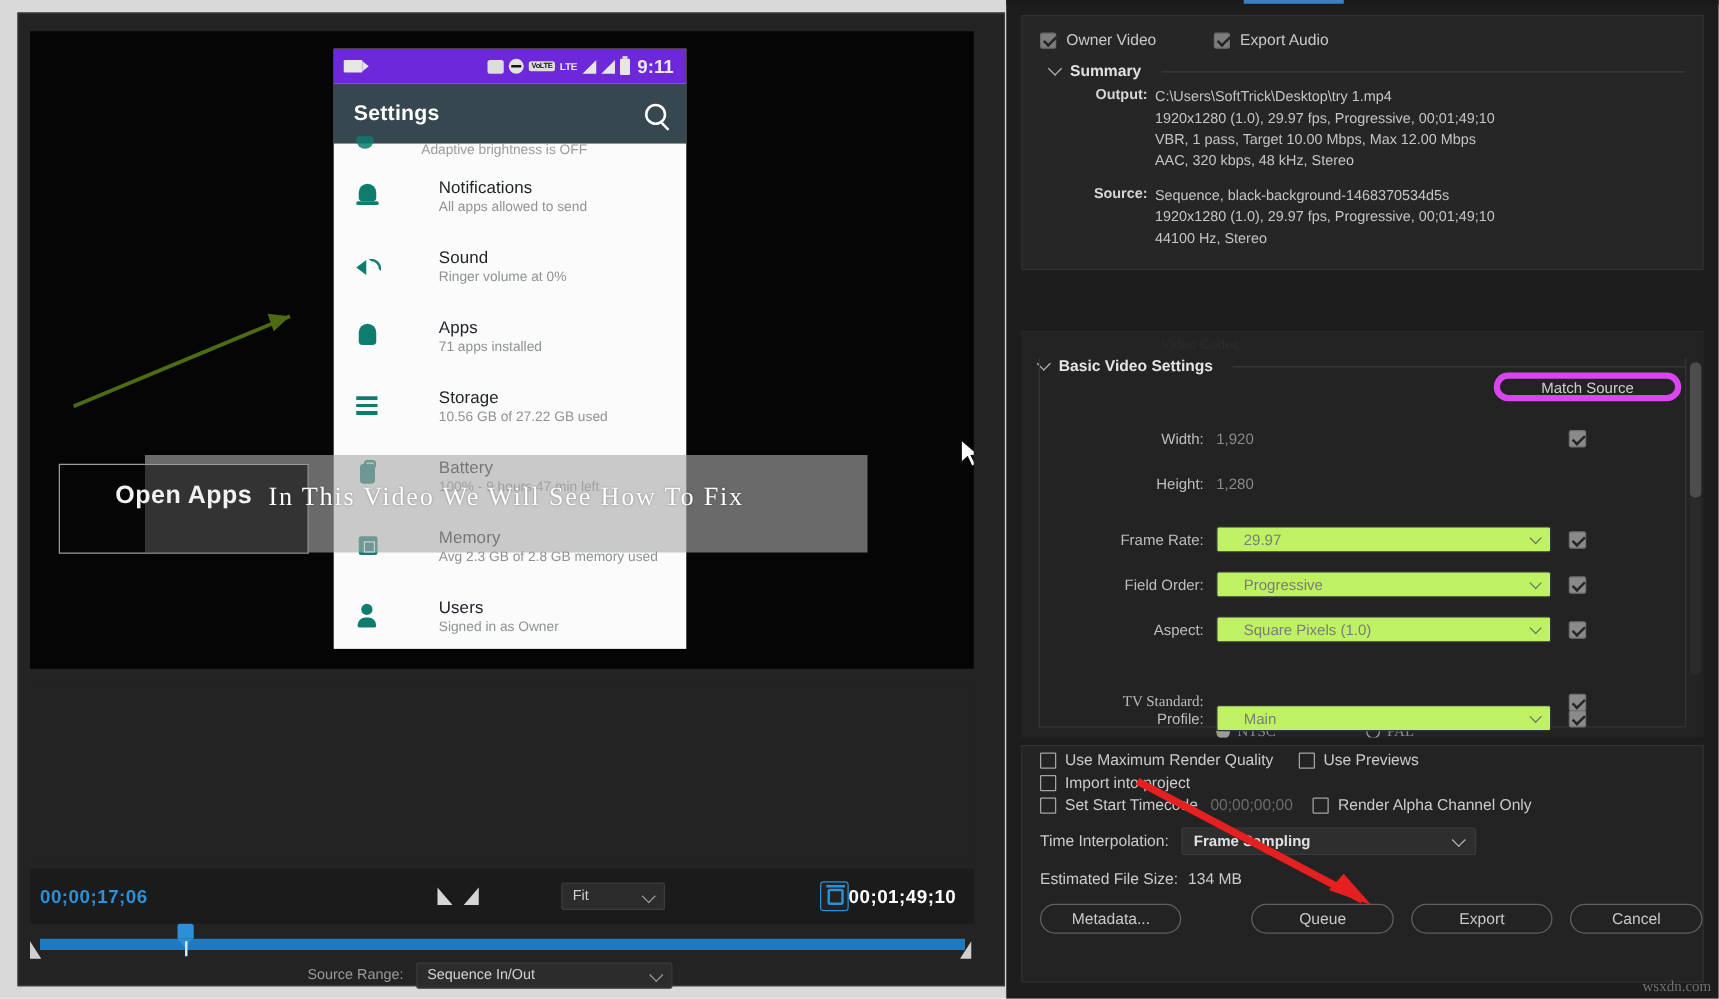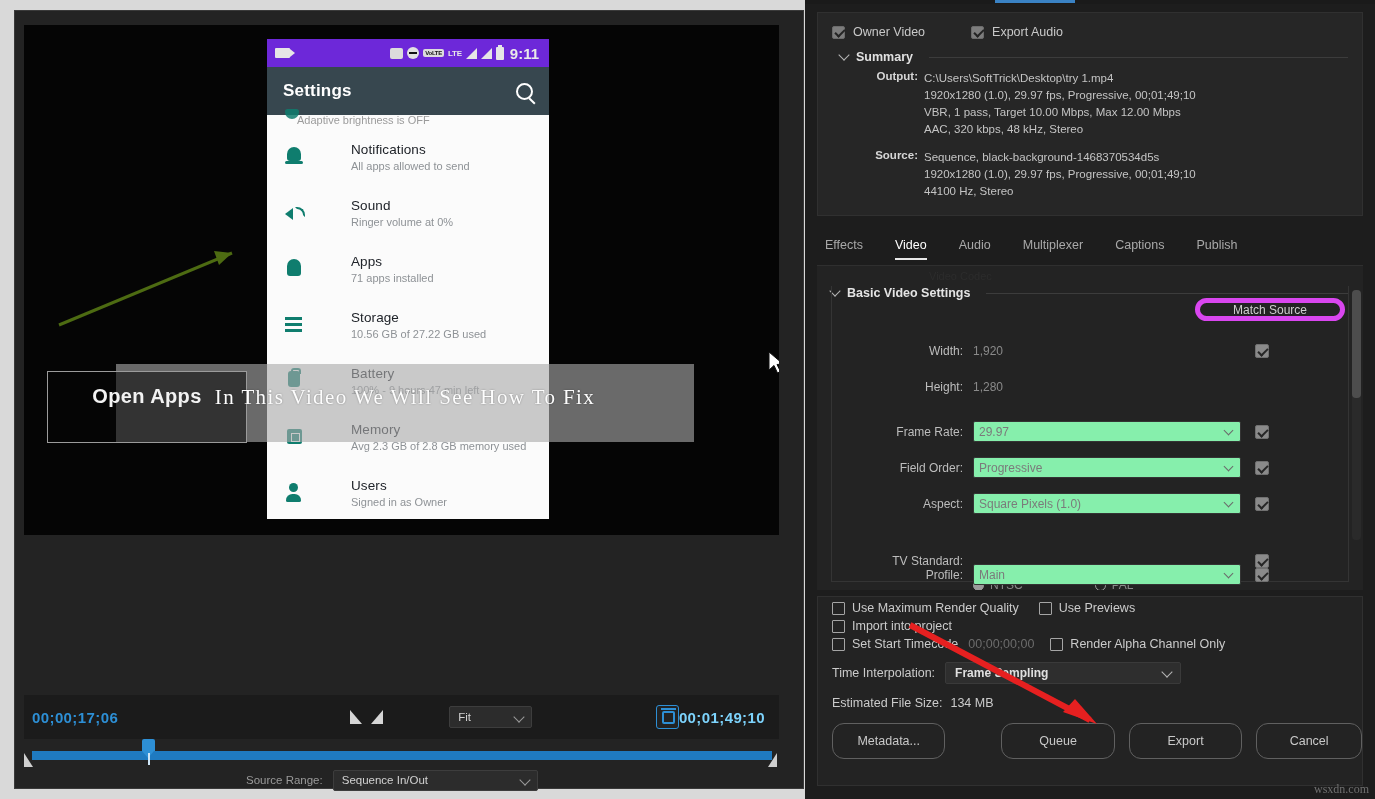--- a/index.html
+++ b/index.html
@@ -65,21 +65,21 @@
   .search-glyph {
     margin-left:auto; width:17px;height:17px;border:2px solid #fff;border-radius:50%;
     position:relative;
   }
   .search-glyph:after{content:"";position:absolute;right:-5px;bottom:-4px;width:8px;height:2px;
     background:#fff;transform:rotate(45deg);}
 
   .phone-list { background:#fbfbfb; height: 404px; position: relative; }
   .sett-partial {
     height: 18px; position:relative; color:#8b8b8b; font-size:11px;
-    padding-left: 30px; line-height: 10px; opacity:.85;
+    padding-left: 70px; line-height: 10px; opacity:.85;
   }
   .sett-partial .ico-part{
     position:absolute;left:18px;top:-6px;width:14px;height:10px;
     background:#0f7d6e; border-radius:3px 3px 8px 8px;
   }
   .row {
     position:relative; height:56px; padding-left:84px; padding-top:9px;
   }
   .row .ico { position:absolute; left:18px; top:14px; width:18px; height:20px; }
   .row .t { font-size:13.5px; color:#20242a; font-weight:500; letter-spacing:.1px;}
@@ -137,21 +137,21 @@
   
   .mon-bar {
     position:absolute; left:9px; top:534px; width:755px; height:145px;
     background:#232323;
   }
   .mon-toolbar {
     position:absolute; left:9px; top:684px; width:755px; height:44px;
     display:flex; align-items:center; background:#1b1b1b;
   }
   .tc-left { color:#2d8fd5; font-size:15px; font-weight:bold; letter-spacing:.4px; padding-left:8px;}
-  .tc-right { color:#7dd3fc; font-size:15px; font-weight:bold; letter-spacing:.4px;
+  .tc-right { color:#ffffff; font-size:15px; font-weight:bold; letter-spacing:.4px;
     margin-left:auto; padding-right:14px;}
   .inout-marks { display:flex; gap:9px; margin-left:232px; }
   .mark-in { width:0;height:0;border-style:solid;border-width:14px 0 0 12px;
     border-color:transparent transparent transparent #d6d6d6;}
   .mark-out { width:0;height:0;border-style:solid;border-width:0 0 14px 12px;
     border-color:transparent transparent #d6d6d6 transparent;}
   .fit-select {
     margin-left:66px; width:88px; height:22px; background:#2c2c2c; border:1px solid #3d3d3d;
     border-radius:2px; color:#d2d2d2; font-size:11.5px; display:flex; align-items:center;
     padding: 0 8px; position:relative;
@@ -246,22 +246,22 @@
     border:1px solid #343434; border-top:none;
   }
   .match-src {
     position:absolute; right:18px; top:32px; width:150px; height:23px;
     border:5px solid #d946ef; border-radius:12px; color:#cfcfcf;
     font-size:12px; display:flex; align-items:center; justify-content:center;
   }
   .field-row { position:absolute; display:flex; align-items:center; width:100%; }
   .f-label { width:156px; text-align:right; font-size:12px; color:#bdbdbd; padding-right:10px; flex:none;}
   .f-input {
-    width:268px; height:21px; background:#86efac; border:1px solid #343434; border-radius:2px;
-    font-size:12px; color:#7b7b7b; display:flex; align-items:center; padding:0 5px; position:relative;
+    width:268px; height:21px; background:#bef264; border:1px solid #343434; border-radius:2px;
+    font-size:12px; color:#7b7b7b; display:flex; align-items:center; padding:0 21px; position:relative;
   }
   .f-input .chev { position:absolute; right:8px; top:5px; border-color:#6a6a6a; width:7px;height:7px;}
   .f-plain { font-size:12px; color:#8a8a8a; width:268px; }
   .f-cb { margin-left:14px; width:14px;height:14px;border:1px solid #707070;background:#8a8a8a;
      border-radius:2px; position:relative; flex:none;}
   .f-cb:after{content:"";position:absolute;left:4px;top:1px;width:4px;height:8px;
     border:solid #262626;border-width:0 2px 2px 0;transform:rotate(45deg);}
   .radio { width:11px;height:11px;border-radius:50%;border:1.5px solid #9b9b9b; flex:none;}
   .radio.sel { background:#9b9b9b; }
   .radio-label { font-size:12px; color:#8a8a8a; margin-left:6px; }
@@ -283,21 +283,21 @@
   .bc-label { font-size:12.5px; color:#cbcbcb; }
   .bc-dim { font-size:12.5px; color:#6c6c6c; margin-left:10px; }
   .ti-select {
     margin-left:10px; width:236px; height:22px; background:#2e2e2e; border:1px solid #3a3a3a;
     border-radius:2px; color:#e0e0e0; font-size:12px; font-weight:bold;
     display:flex; align-items:center; padding:0 9px; position:relative;
   }
   .ti-select .chev { position:absolute; right:9px; top:5px; border-color:#b5b5b5; }
   .btn-row { display:flex; align-items:center; padding-left:14px; margin-top:13px; gap:0; }
   .btn {
-    height:36px; border:1px solid #606060; border-radius:12px; color:#c9c9c9;
+    height:24px; border:1px solid #606060; border-radius:12px; color:#c9c9c9;
     font-size:12.5px; display:flex; align-items:center; justify-content:center;
   }
   .btn-meta { width:118px; }
   .btn-queue { width:118px; margin-left:56px; }
   .btn-export { width:118px; margin-left:14px; }
   .btn-cancel { width:110px; margin-left:14px; }
 
   
   .red-arrow { position:absolute; left:905px; top:620px; pointer-events:none; }
   .wsxdn { position:absolute; right:6px; bottom:2px; font-size:12px; color:#6f6f6f;
@@ -471,28 +471,20 @@
       <div class="kv" style="margin-top:11px;">
         <div class="k">Source:</div>
         <div class="v">
           <div>Sequence, black-background-1468370534d5s</div>
           <div>1920x1280 (1.0), 29.97 fps, Progressive, 00;01;49;10</div>
           <div>44100 Hz, Stereo</div>
         </div>
       </div>
     </div>
 
-    <div class="tabs">
-      <div class="tab">Effects</div>
-      <div class="tab active">Video</div>
-      <div class="tab">Audio</div>
-      <div class="tab">Multiplexer</div>
-      <div class="tab">Captions</div>
-      <div class="tab">Publish</div>
-    </div>
     <div class="tabs-rule"></div>
 
     <div class="settings-area">
       <div class="ghost-text">Video Codec</div>
 
       <div class="bvs-head">
         <span class="disc"></span>
         <span class="bvs-title">Basic Video Settings</span>
         <span class="hr"></span>
       </div>
@@ -533,21 +525,21 @@
 
       <div class="field-row" style="top:227px;">
         <div class="f-label">Aspect:</div>
         <div class="f-input">
           <span>Square Pixels (1.0)</span>
           <span class="chev"></span>
         </div>
         <div class="f-cb"></div>
       </div>
 
-      <div class="field-row" style="top:264px;">
+      <div class="field-row" style="top:264px;font-family:Liberation Serif, serif;">
         <div class="f-label">TV Standard:</div>
         <div style="width:268px; display:flex; align-items:center;margin-top:48px;">
           <span class="radio sel"></span>
           <span class="radio-label">NTSC</span>
           <span class="radio" style="margin-left:72px;"></span>
           <span class="radio-label">PAL</span>
         </div>
         <div class="f-cb"></div>
       </div>
 

